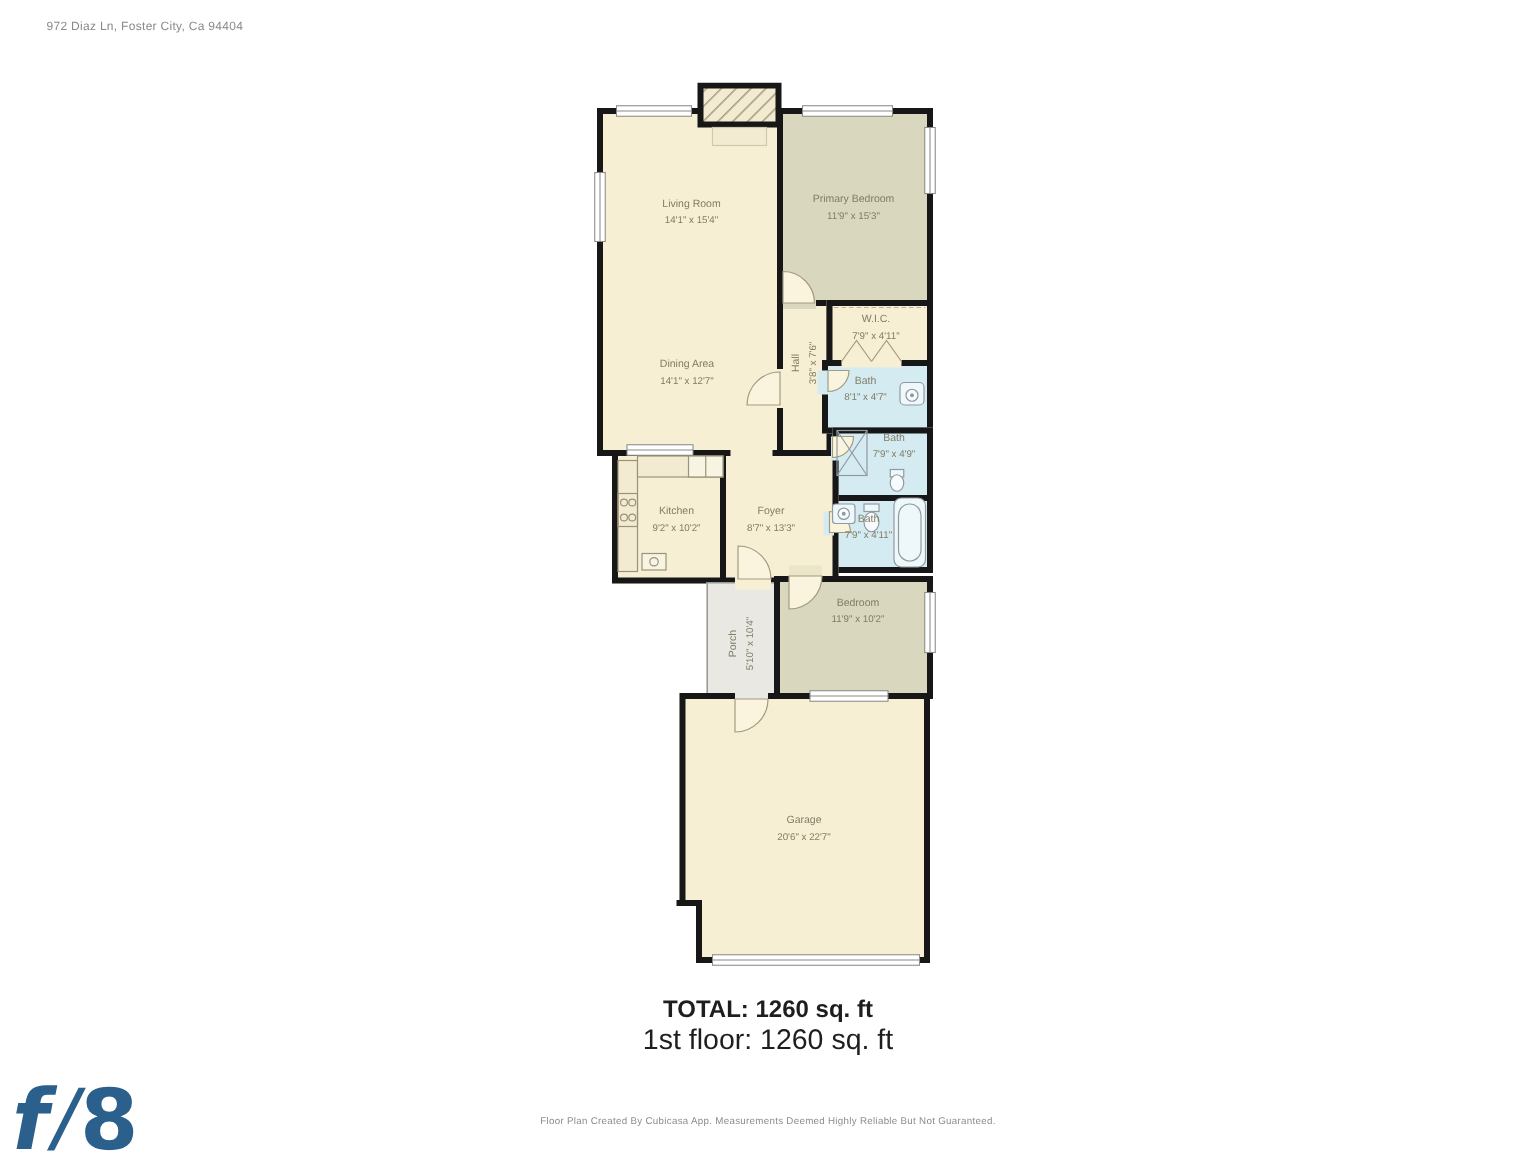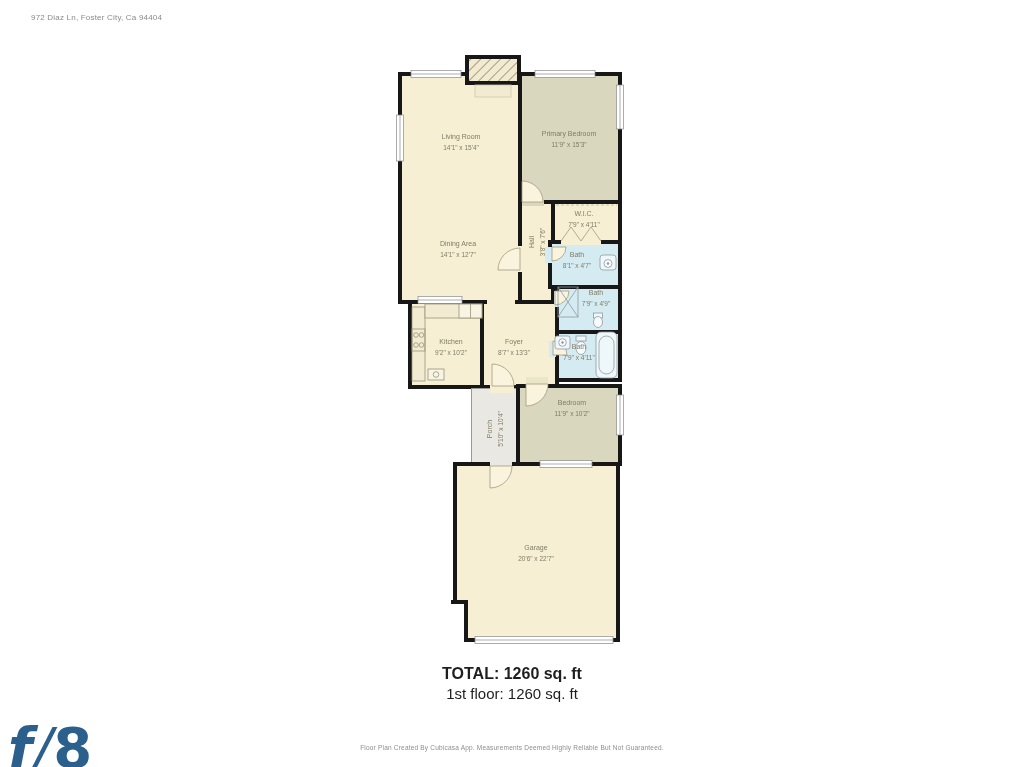--- a/index.html
+++ b/index.html
@@ -9,21 +9,21 @@
   .plan{position:absolute;left:395px;top:55px;width:230px;height:590px;}
   .room{position:absolute;box-sizing:border-box;border:4px solid #171717;}
   .room.outdoor{border:1px solid #9a9a95;}
   .overlay{position:absolute;left:0;top:0;pointer-events:none;}
   .notch{position:absolute;left:56px;top:545px;width:17px;height:42px;background:#ffffff;box-sizing:border-box;border-top:4px solid #171717;border-right:4px solid #171717;}
   .room-label{position:absolute;text-align:center;color:#817c66;line-height:1.5;white-space:nowrap;}
   .rname{font-size:7px;}
   .rdims{font-size:6.5px;}
   .summary{position:absolute;left:0;right:0;top:664px;text-align:center;color:#1e1e1e;}
   .summary .total{font-size:16px;font-weight:bold;line-height:20px;text-align:center;}
-  .summary .line{font-size:15px;line-height:20px;}
+  .summary .line{font-size:19px;line-height:20px;}
   .disclaimer{position:absolute;left:0;right:0;top:744px;text-align:center;font-size:6.5px;color:#8d8d8d;letter-spacing:.2px;}
   .logo{position:absolute;left:8px;top:676px;font-size:56px;line-height:1;font-family:"DejaVu Sans",sans-serif;margin-top:44px;}
   .logo .f{font-style:italic;font-weight:bold;}
   .logo .slash{font-style:italic;font-weight:normal;padding:0 1px;}
   .logo .eight{font-weight:bold;}
 </style>
 </head>
 <body>
 
 <div class="page">

